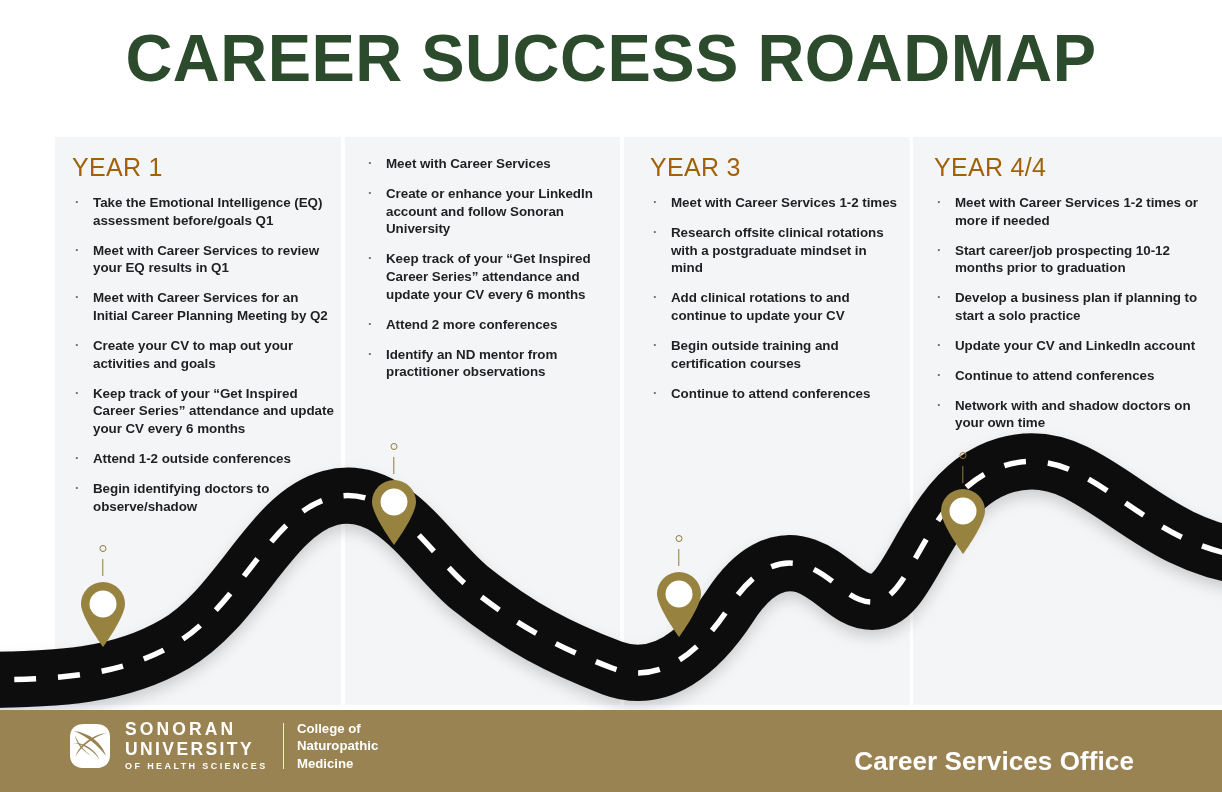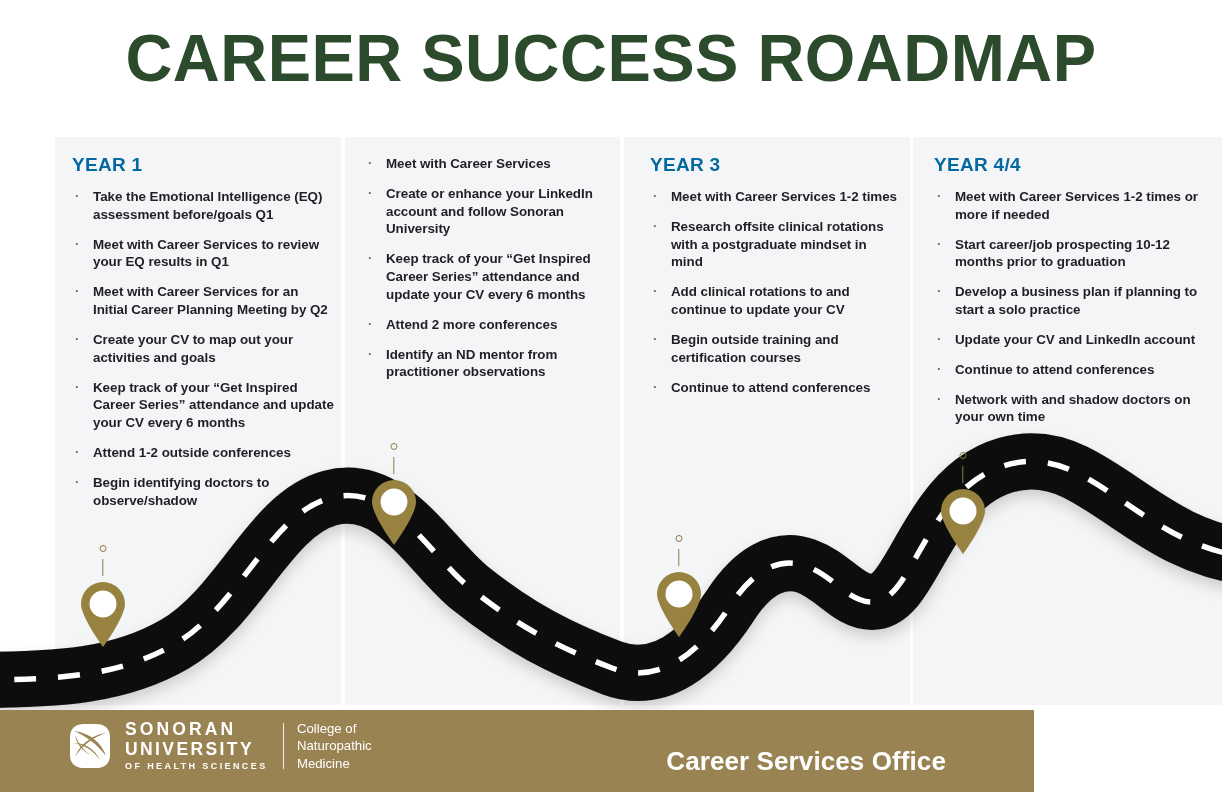--- a/index.html
+++ b/index.html
@@ -45,23 +45,23 @@
     z-index:6;
     box-sizing:border-box;
   }
   #col-1{left:72px;  width:262px;}
   #col-2{left:365px; width:240px;}
   #col-3{left:650px; width:250px;}
   #col-4{left:934px; width:268px;}
 
   .col h2{
     margin:0 0 14px 0;
-    color:#0369a1;
-    font-size:19px;
-    font-weight:bold;
+    color:#a16207;
+    font-size:25px;
+    font-weight:normal;
     letter-spacing:0.3px;
     line-height:1;
   }
   .col ul{margin:0;padding:0;list-style:none;}
   .col li{
     position:relative;
     padding-left:21px;
     margin-bottom:12px;
     color:#1f2023;
     font-size:13.4px;
@@ -85,31 +85,31 @@
     box-sizing:border-box;top:0;
   }
   .pin .stem-line{
     position:absolute;left:50%;transform:translateX(-50%);
     width:1.4px;background:#8e7a42;top:14px;height:17px;
   }
   .pin .marker{position:absolute;left:0;top:36px;}
 
   
   #footer{
-    position:absolute;left:0;top:710px;width:1034px;height:82px;
+    position:absolute;left:0;top:710px;width:1222px;height:82px;
     background:#9a8352;z-index:8;
   }
   #logo-block{position:absolute;left:68px;top:10px;display:flex;align-items:center;}
   #logo-mark{width:44px;height:46px;flex:none;}
   #logo-words{margin-left:13px;color:#ffffff;}
   #logo-words .l1{font-size:17.5px;font-weight:bold;letter-spacing:3.1px;line-height:1.13;}
   #logo-words .l2{font-size:17.5px;font-weight:bold;letter-spacing:2.4px;line-height:1.13;}
   #logo-words .l3{font-size:9px;font-weight:bold;letter-spacing:2.4px;line-height:1.4;}
   #logo-divider{width:1.4px;background:rgba(255,255,255,.85);height:46px;margin:0 13px 0 15px;}
-  #logo-college{color:#ffffff;font-size:13.2px;font-weight:400;line-height:1.31;}
+  #logo-college{color:#ffffff;font-size:13.2px;font-weight:700;line-height:1.31;}
   #footer-right{
     position:absolute;right:88px;top:36px;
     color:#ffffff;font-size:26px;font-weight:600;letter-spacing:0.1px;
     white-space:nowrap;
   }
 </style>
 </head>
 <body>
 
 <div id="stage">

